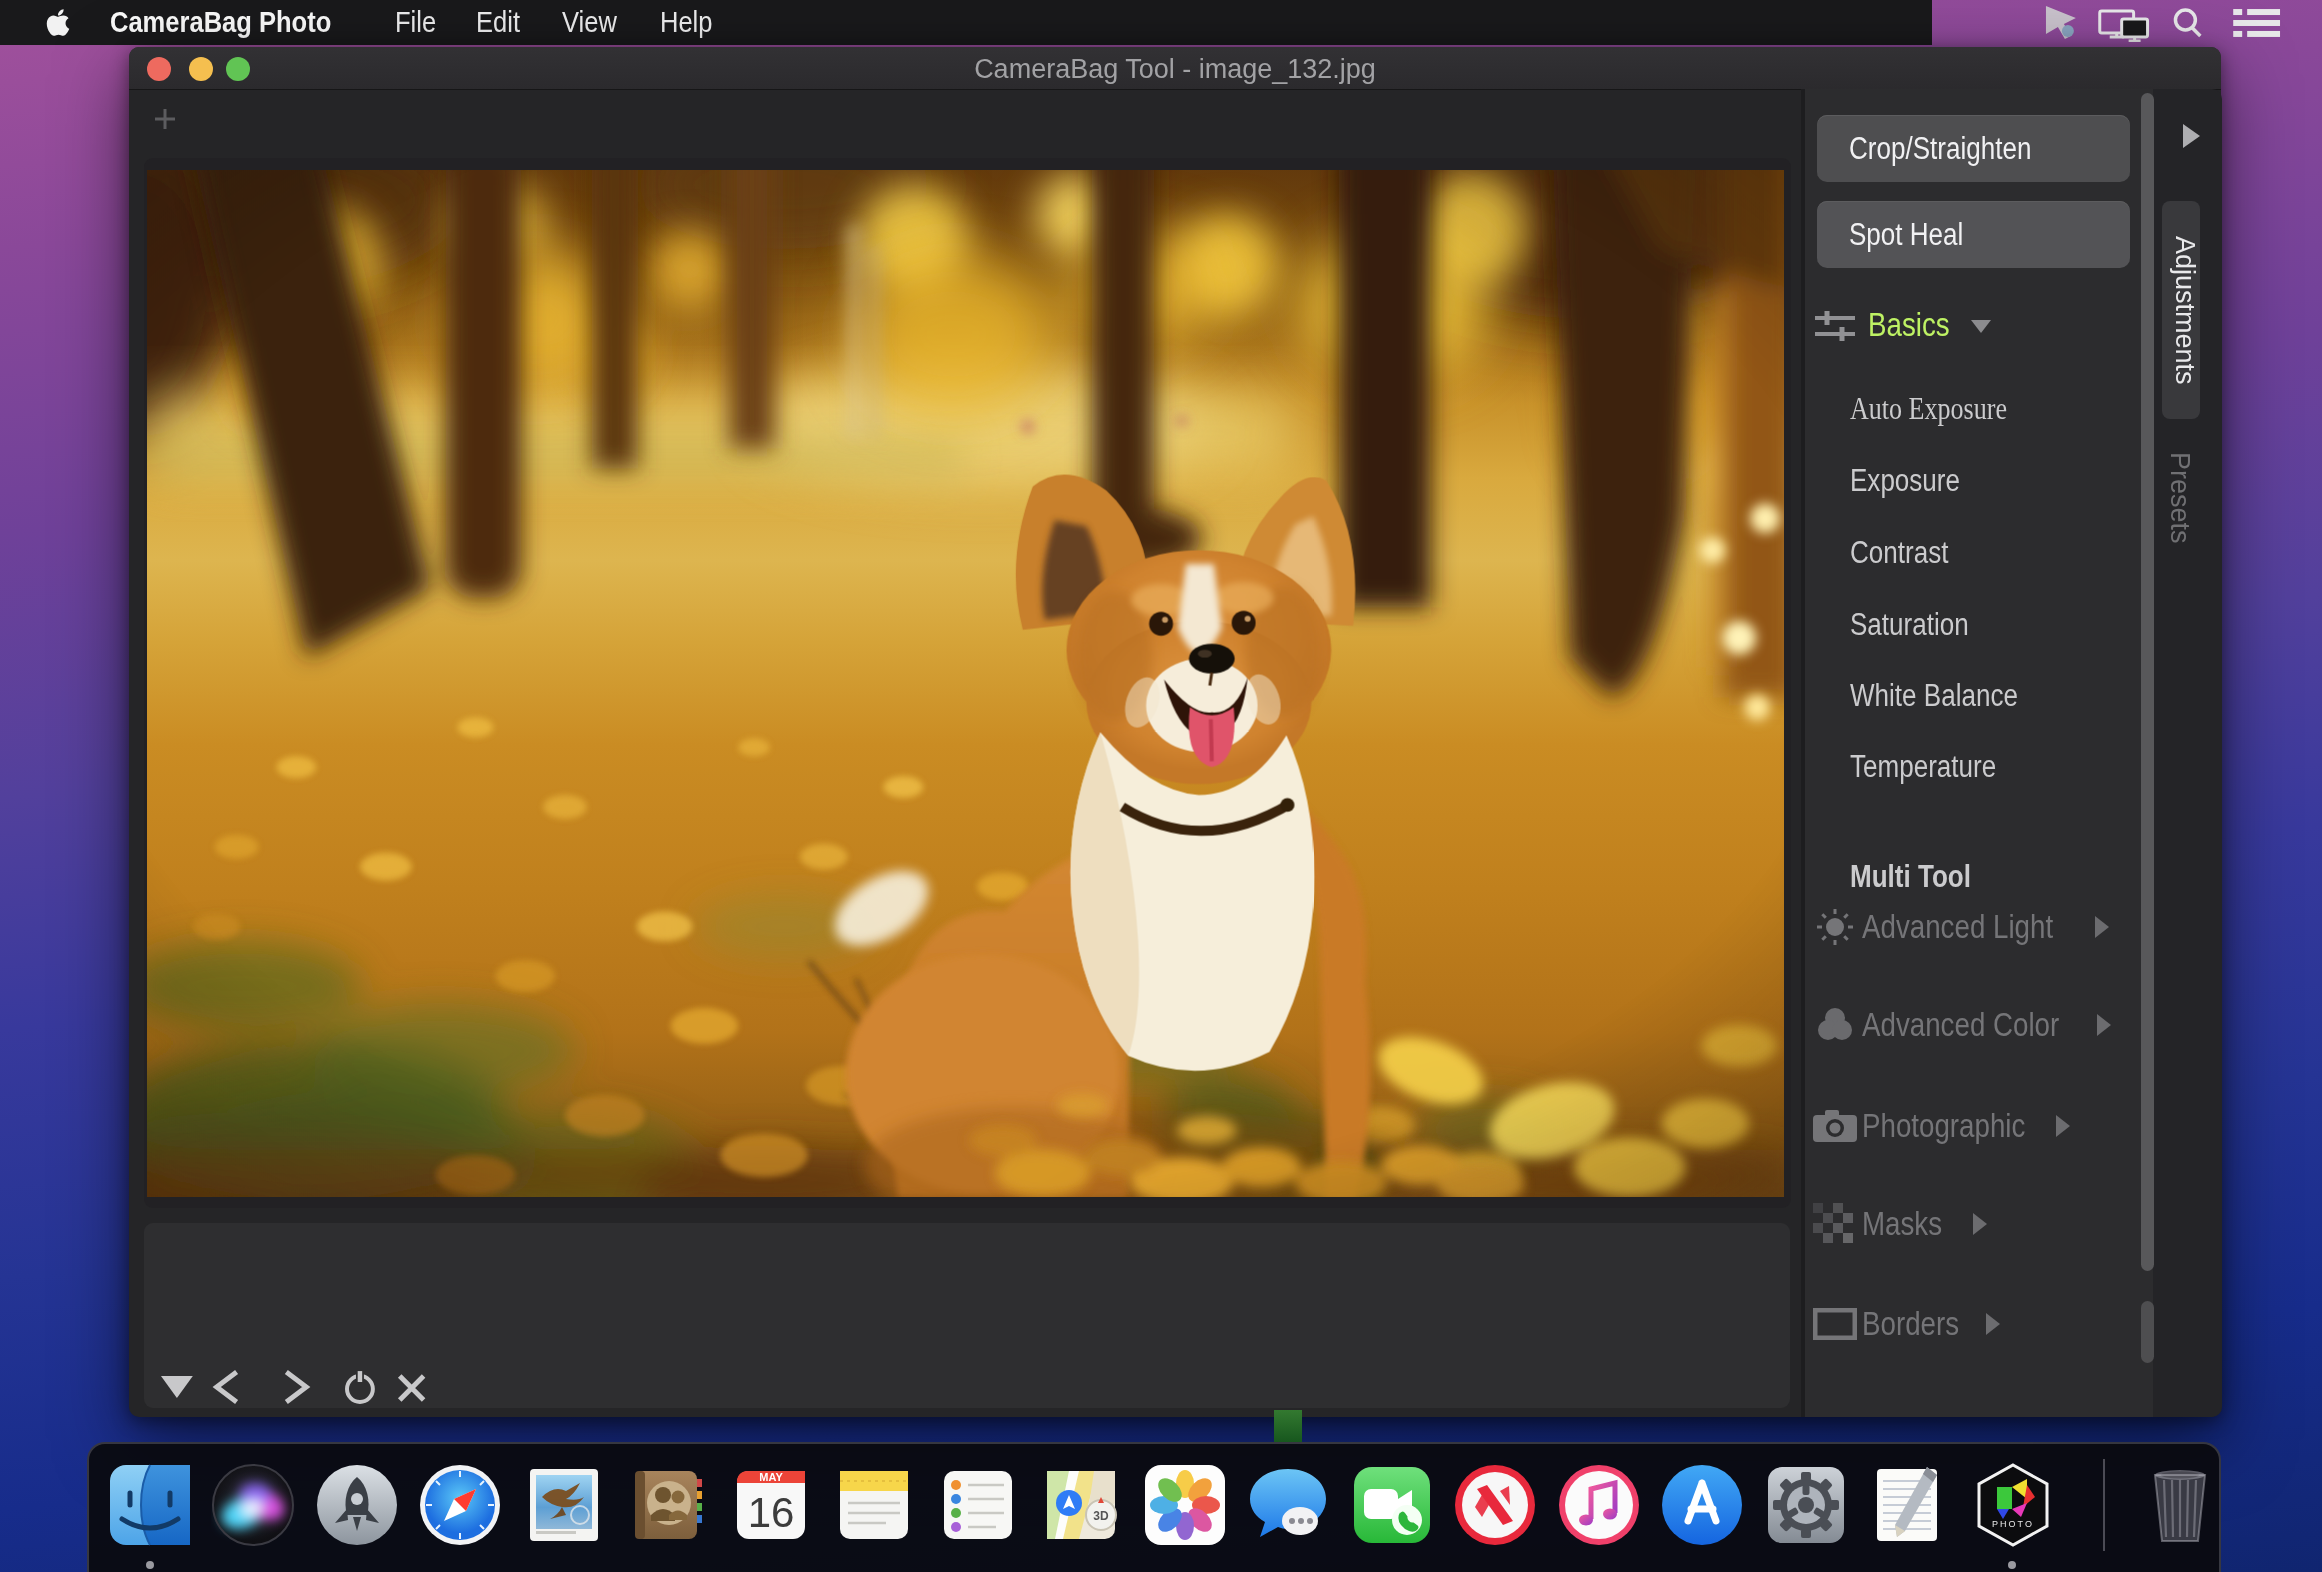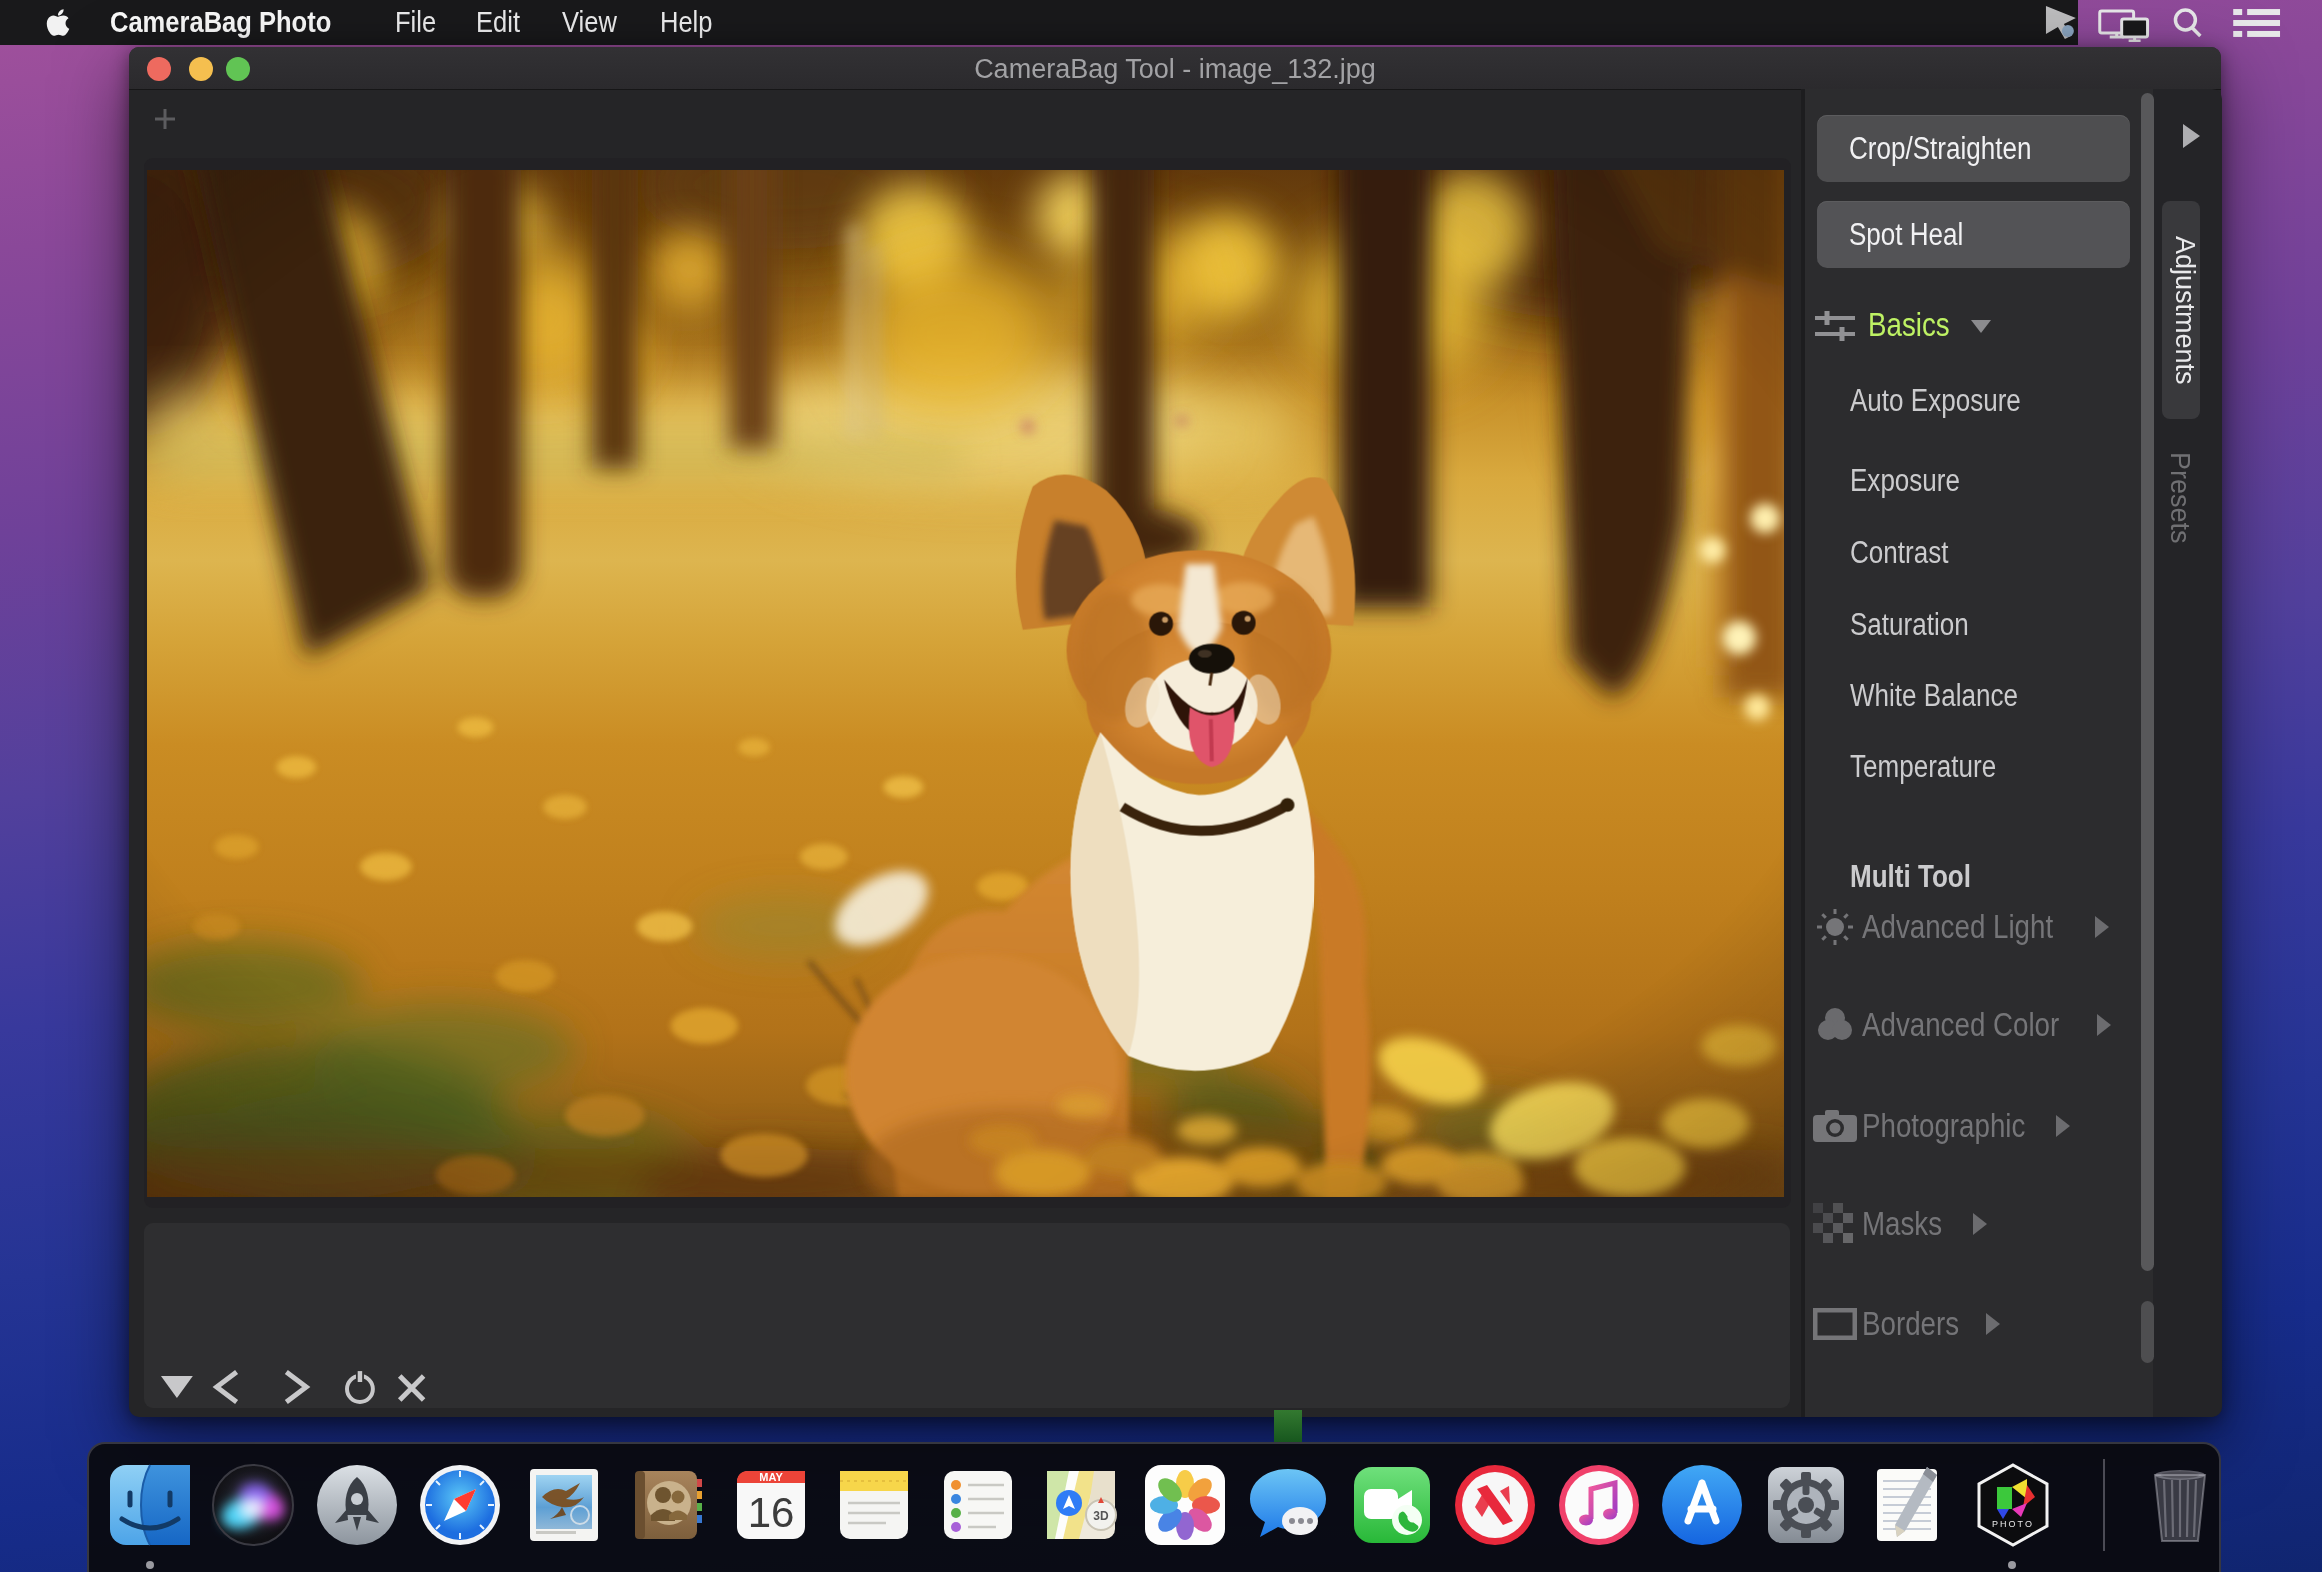--- a/index.html
+++ b/index.html
@@ -1,18 +1,18 @@
 <!DOCTYPE html>
 <html><head>
 <meta charset="utf-8">
 <style>
   html,body{margin:0;padding:0;}
   body{width:2322px;height:1572px;overflow:hidden;font-family:"Liberation Sans",sans-serif;position:relative;
     background:linear-gradient(175deg,#a2519c 0%,#8a4899 14%,#6f4199 30%,#52409c 45%,#38399c 58%,#253494 72%,#172c8b 85%,#102570 100%);}
-  .menubar{position:absolute;left:0;top:0;width:2078px;height:45px;background:#19191b;color:#f2f2f2;}
+  .menubar{position:absolute;left:0;top:0;width:1932px;height:45px;background:#19191b;color:#f2f2f2;}
   .mtxt{position:absolute;top:0;height:45px;line-height:45px;font-size:29px;color:#ededee;}
   .mtxt span{display:inline-block;transform:scaleX(0.88);transform-origin:0 50%;white-space:nowrap;}
   .window{position:absolute;left:129px;top:47px;width:2092px;height:1370px;background:#252527;border-radius:10px;
     box-shadow:0 25px 70px rgba(0,0,0,0.55), 0 4px 18px rgba(0,0,0,0.45);}
   .titlebar{position:absolute;left:0;top:0;width:2092px;height:42px;background:linear-gradient(#323134,#2b2a2d);
     border-bottom:1px solid #161617;border-radius:10px 10px 0 0;}
   .tl{position:absolute;top:10px;width:24px;height:24px;border-radius:50%;}
   .wtitle{position:absolute;left:0;top:0;width:2092px;height:42px;line-height:44px;text-align:center;font-size:27px;color:#a2a2a5;}
   .ppanel{position:absolute;left:15px;top:111px;width:1647px;height:1050px;background:#222124;border-radius:9px;}
   .fpanel{position:absolute;left:15px;top:1176px;width:1646px;height:185px;background:#2e2e30;border-radius:9px;}
@@ -303,21 +303,21 @@
   <svg style="position:absolute;left:1686px;top:262px" width="40" height="32" viewBox="0 0 40 32">
     <g stroke="#919194" stroke-width="4">
       <path d="M0,9 L40,9 M0,25 L40,25"></path>
       <path d="M12,2 L12,16 M27,18 L27,32" stroke-width="5"></path>
     </g>
   </svg>
   <div class="sitem" style="left:1739px;top:260px;font-size:33px;color:#bef264;"><span>Basics</span></div>
   <svg style="position:absolute;left:1841px;top:271px" width="22" height="16" viewBox="0 0 22 16">
     <path d="M1,2 L21,2 L11,15 Z" fill="#8b8b8e"></path>
   </svg>
-  <div class="sitem" style="top:336px;"><span>Auto Exposure</span></div>
+  <div class="sitem" style="top:344px;font-family:Liberation Serif, serif;"><span>Auto Exposure</span></div>
   <div class="sitem" style="top:416px;"><span>Exposure</span></div>
   <div class="sitem" style="top:488px;"><span>Contrast</span></div>
   <div class="sitem" style="top:560px;"><span>Saturation</span></div>
   <div class="sitem" style="top:631px;"><span>White Balance</span></div>
   <div class="sitem" style="top:702px;"><span>Temperature</span></div>
   <div class="sitem" style="top:812px;font-weight:bold;"><span>Multi Tool</span></div>
 
   <svg style="position:absolute;left:1684px;top:858px" width="44" height="44" viewBox="0 0 44 44">
     <circle cx="22" cy="22" r="9" fill="#757578"></circle>
     <g stroke="#757578" stroke-width="3">

